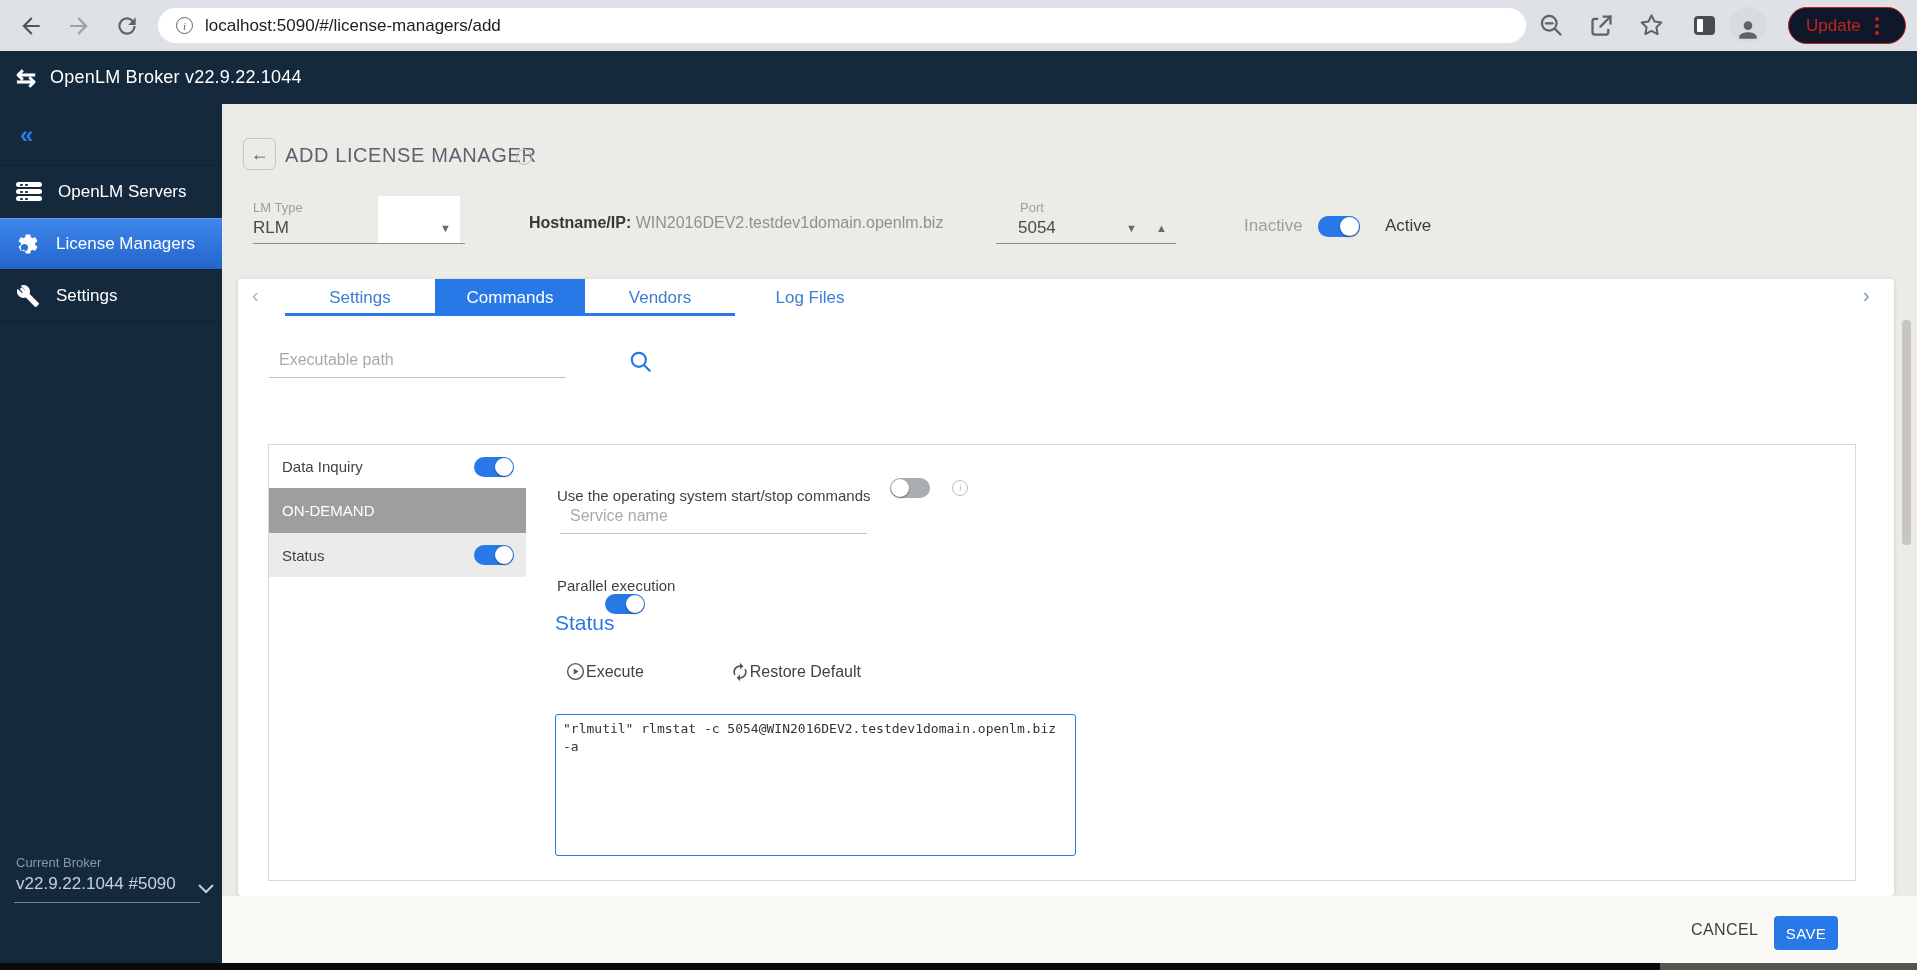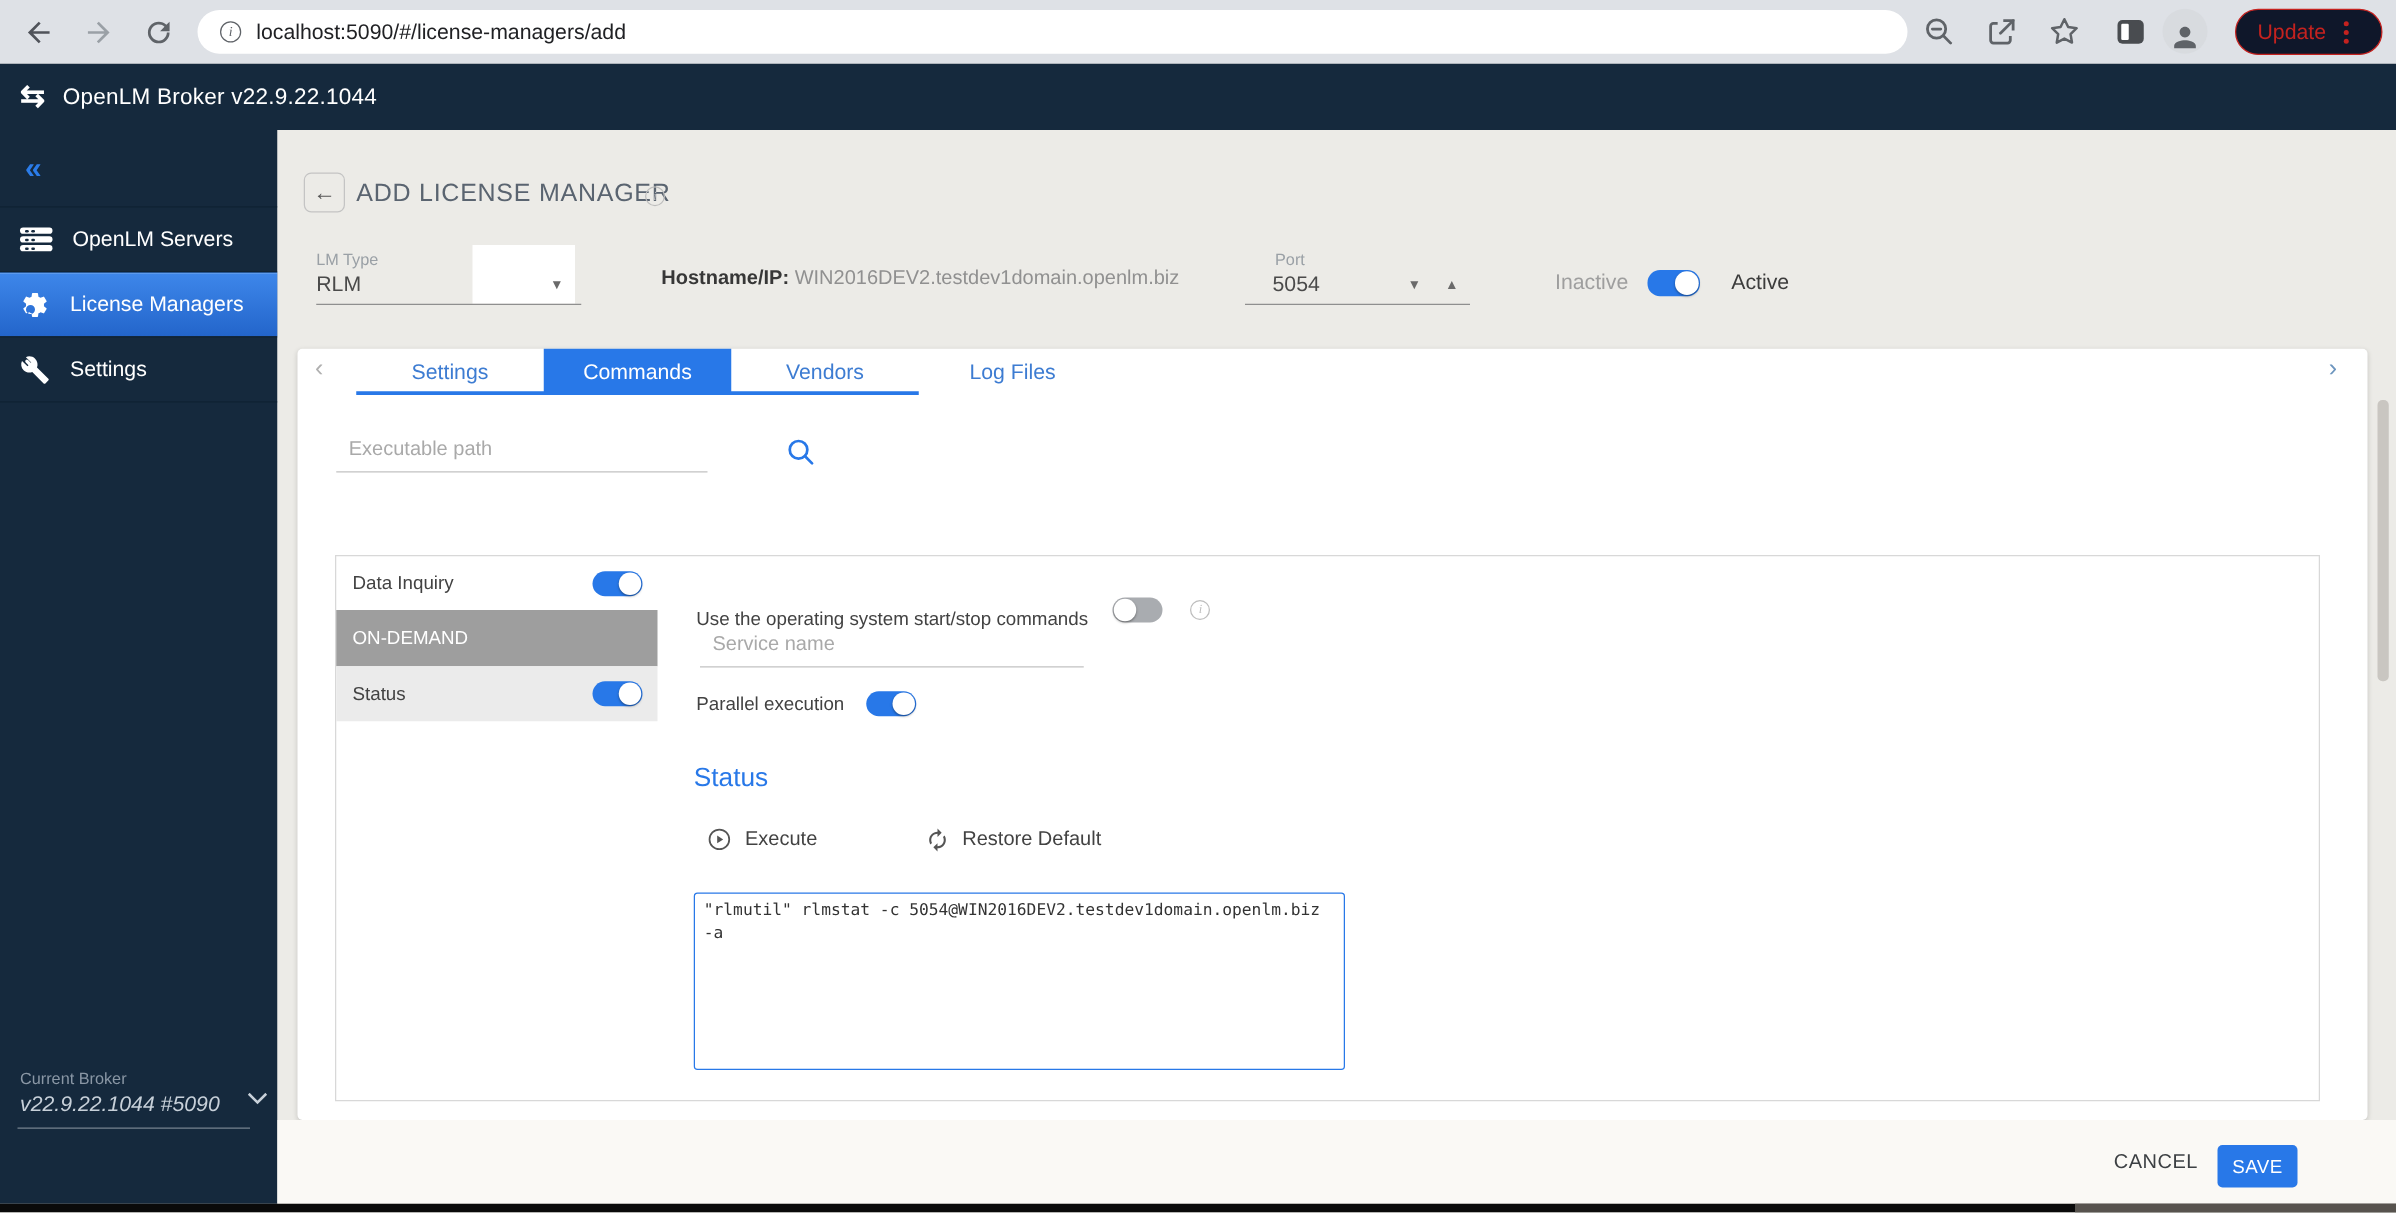--- a/index.html
+++ b/index.html
@@ -30,21 +30,21 @@
   #collapse-row span { color:#2B7CE9; font-size:24px; font-weight:bold; }
   .nav-item { height:52px; display:flex; align-items:center; padding-left:16px; border-bottom:1px solid #0F2233; cursor:pointer; color:#FFFFFF; }
   .nav-item.selected { background:linear-gradient(180deg,#3E87EA 0%, #2365CB 100%); box-shadow:inset 0 1px 0 rgba(255,255,255,.22); }
   .nav-item .nav-label { margin-left:16px; font-size:17px; }
   .srv-ic { width:26px; display:flex; flex-direction:column; gap:2px; }
   .srv-ic .bar { height:5px; background:#FFFFFF; border-radius:2.5px; position:relative; }
   .srv-ic .bar i { position:absolute; top:1.5px; width:2.5px; height:2.5px; border-radius:50%; background:#15293D; }
   .srv-ic .bar i.d1 { left:4px; } .srv-ic .bar i.d2 { left:9px; }
   #broker { position:absolute; left:0; bottom:60px; width:222px; }
   #broker-label { margin-left:16px; font-size:13px; color:#8A97A5; }
-  #broker-row { margin:4px 0 0 16px; display:flex; align-items:flex-start; cursor:pointer;font-style:italic; }
+  #broker-row { margin:4px 0 0 16px; display:flex; align-items:flex-end; cursor:pointer; }
   #broker-value { font-size:17px; color:#C7D0D9; }
   #broker-chev { margin-left:22px; }
   #broker-line { margin:8px 0 0 14px; width:186px; height:1px; background:#76828F; }
 
   
   #main { position:absolute; left:222px; top:104px; width:1695px; height:859px; background:#ECEBE7; }
   #back-btn { position:absolute; left:21px; top:34px; width:33px; height:32px; border:1px solid #C4C4C4; border-radius:6px; display:flex; align-items:center; justify-content:center; color:#555; font-size:18px; cursor:pointer; }
   #page-title { position:absolute; left:63px; top:40px; font-size:20px; color:#5A6470; letter-spacing:.6px; }
   .info-ic { width:16px; height:16px; border:1.5px solid #BDBDBD; border-radius:50%; color:#BDBDBD; font-size:10px; display:flex; align-items:center; justify-content:center; font-family:"Liberation Serif",serif; font-style:italic; }
   #title-info { position:absolute; left:294px; top:45px; }
@@ -88,26 +88,26 @@
   .grp-header.h2 { height:45px; line-height:45px; }
   .cmd-row { height:43px; display:flex; align-items:center; padding:0 12px 0 13px; font-size:15px; color:#424242; cursor:pointer; }
   .cmd-row.selected { background:#EBEBEB; height:44px; }
   .cmd-row .toggle { margin-left:auto; }
 
   #os-row { position:absolute; left:288px; top:26px; display:flex; align-items:center; }
   #os-row .txt { font-size:15px; color:#424242;margin-top:16px; }
   #os-row .toggle { margin-left:20px; }
   #os-row .info-ic { margin-left:22px; }
   #service-input { position:absolute; left:291px; top:62px; width:307px; }
-  #parallel-row { position:absolute; left:288px; top:108px; display:flex; align-items:center; }
+  #parallel-row { position:absolute; left:288px; top:132px; display:flex; align-items:center;flex-direction:column; }
   #parallel-row .txt { font-size:15px; color:#424242; }
   #parallel-row .toggle { margin-left:18px; }
   #section-title { position:absolute; left:286px; top:166px; font-size:21px; color:#2878E8; }
   #exec-row { position:absolute; left:296px; top:216px; display:flex; align-items:center; gap:86px; }
-  .act-btn { display:flex; align-items:center; gap:10px; cursor:pointer; font-size:16px; color:#424242; }
+  .act-btn { display:flex; align-items:center; cursor:pointer; font-size:16px; color:#424242; }
   #command-box { position:absolute; left:286px; top:269px; width:521px; height:142px; border:1.5px solid #2878E8; border-radius:3px; resize:none; outline:none; font-family:"DejaVu Sans Mono", monospace; font-size:13px; color:#333; padding:5px 7px; line-height:1.35; background:#FFFFFF; }
 
   
   #footer { position:absolute; left:0; top:792px; width:1695px; height:67px; background:#FAF9F5; }
   #cancel-btn { position:absolute; left:1469px; top:0; height:67px; display:flex; align-items:center; font-size:16px; color:#3C4043; letter-spacing:.4px; cursor:pointer; background:none; border:none; font-family:"Liberation Sans",sans-serif; }
   #save-btn { position:absolute; left:1552px; top:20px; width:64px; height:34px; background:#2878E8; color:#FFFFFF; border:none; border-radius:4px; font-size:15px; letter-spacing:.4px; cursor:pointer; font-family:"Liberation Sans",sans-serif; }
 
   #scroll-thumb { position:absolute; left:1902px; top:320px; width:9px; height:225px; background:#C9C6C1; border-radius:4px; cursor:pointer; }
   #bottom-strip { position:absolute; left:0; top:963px; width:1917px; height:7px; background:#0A0A0A; }
   #bottom-strip-right { position:absolute; left:1660px; top:963px; width:257px; height:7px; background:#57534E; }

